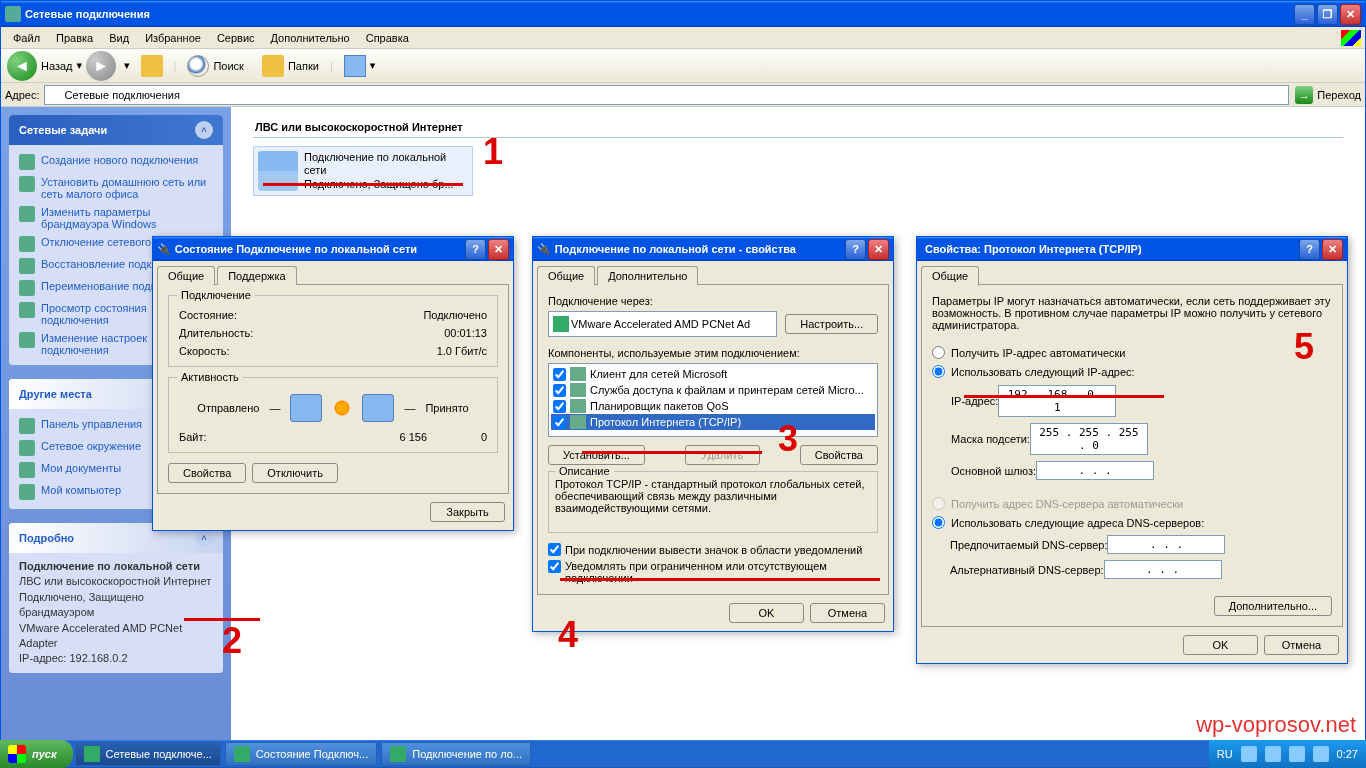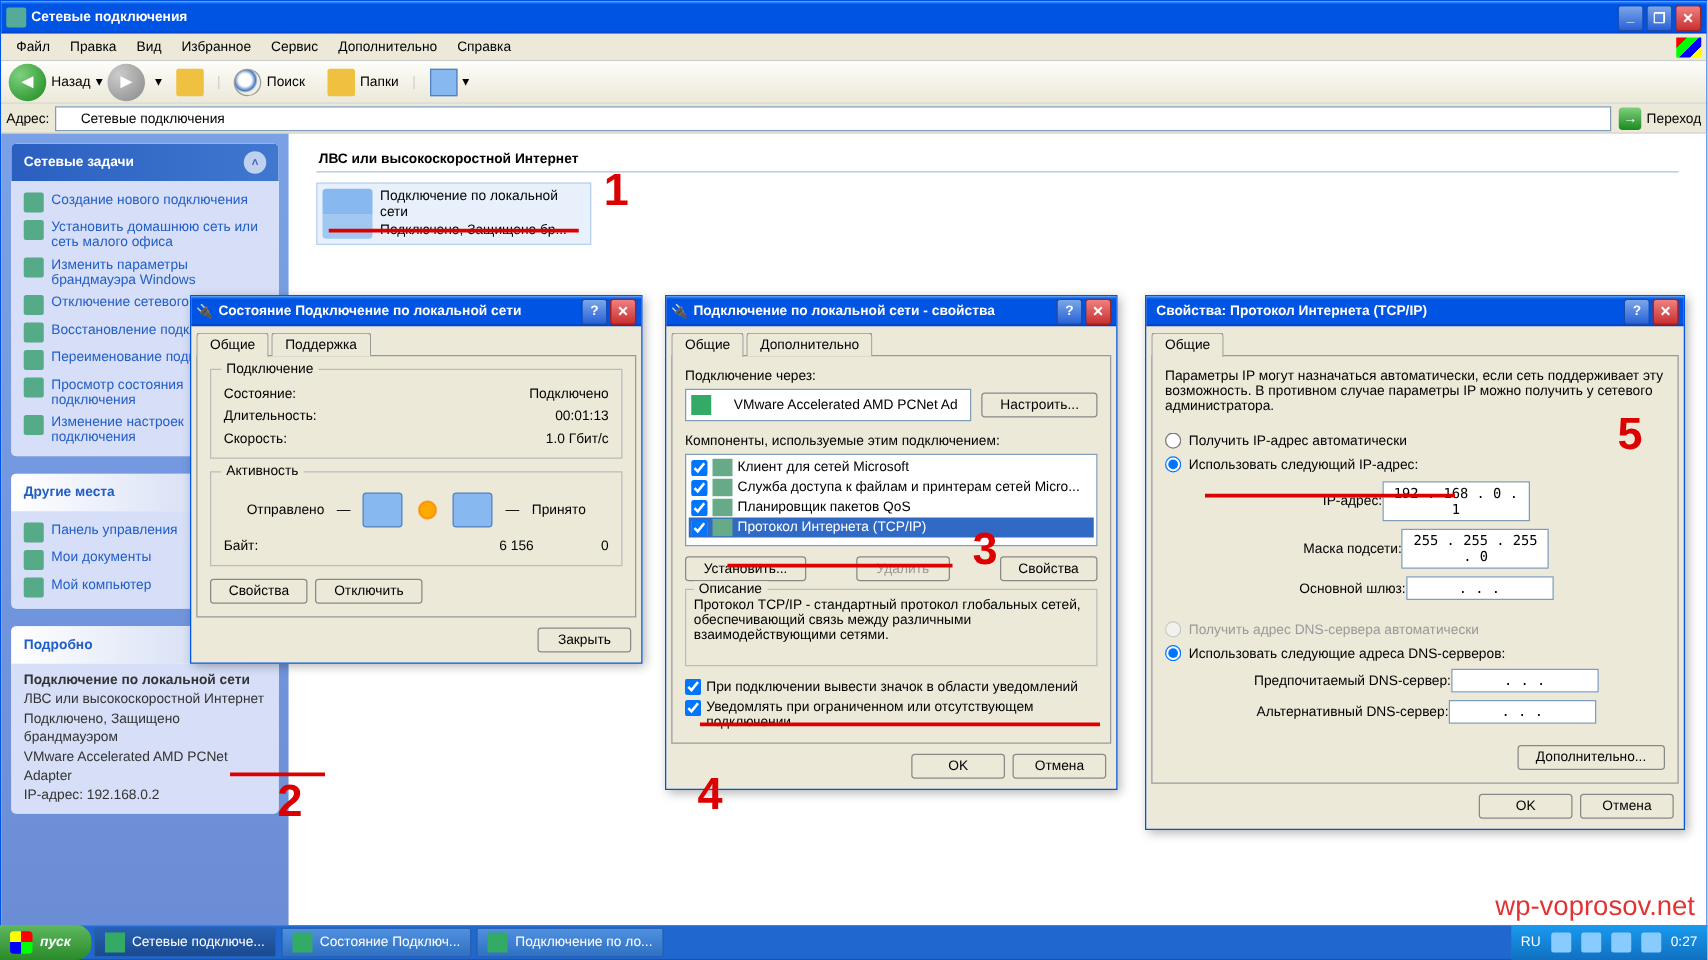--- a/index.html
+++ b/index.html
@@ -68,27 +68,27 @@
 .btn { padding: 3px 14px; background: #ece9d8; border: 1px solid #888; border-radius: 3px; cursor: pointer; min-width: 75px; text-align: center; }
 .btn.disabled { color: #999; }
 .dlg-buttons { display: flex; justify-content: flex-end; gap: 6px; padding: 8px 4px 4px 4px; }
 
 .listbox { border: 1px solid #7f9db9; background: #fff; padding: 2px; height: 74px; overflow: auto; }
 .list-item { display: flex; align-items: center; gap: 4px; padding: 1px 2px; }
 .list-item input[type=checkbox] { margin: 0; }
 .li-icon { width: 16px; height: 14px; background: #6a8; flex-shrink: 0; }
 .list-item.sel { background: #316ac5; color: #fff; }
 
-.field-row { display: flex; align-items: center; justify-content: center; padding: 3px 0; }
+.field-row { display: flex; align-items: center; justify-content: flex-start; padding: 3px 0; }
 .ip-input { border: 1px solid #7f9db9; background: #fff; padding: 2px 4px; width: 118px; font-family: monospace; text-align: center; }
 .radio-row { display: flex; align-items: center; gap: 6px; padding: 3px 0; }
 .radio-row.disabled { color: #999; }
 .indent { padding-left: 18px; }
 .desc-box { border: 1px solid #bbb; padding: 6px; margin-top: 6px; position: relative; height:62px;}
-.conn-box { border: 1px solid #7f9db9; background: #fff; padding: 4px; display: flex; align-items: center; gap: 18px; width: 230px; }
+.conn-box { border: 1px solid #7f9db9; background: #fff; padding: 4px; display: flex; align-items: center; gap: 2px; width: 230px; }
 .mini-icon { width: 16px; height: 16px; background: #3a6; }
 
 
 .taskbar { position: absolute; bottom: 0; left: 0; width: 1366px; height: 28px; background: linear-gradient(to bottom, #3a8fef 0%, #2067d0 5%, #2067d0 95%, #164da0 100%); display: flex; align-items: center; }
 .start-btn { height: 28px; padding: 0 16px 0 8px; background: linear-gradient(to bottom, #5fb85f, #2a8a2a); color: #fff; font-weight: bold; font-style: italic; display: flex; align-items: center; gap: 6px; border-radius: 0 12px 12px 0; }
 .start-logo { width: 18px; height: 18px; background: conic-gradient(#f00 0 25%, #0f0 25% 50%, #00f 50% 75%, #ff0 75% 100%); border-radius: 3px; }
 .task-item { height: 24px; margin: 0 2px; padding: 0 8px; background: linear-gradient(to bottom, #5090e0, #3070c0); color: #fff; display: flex; align-items: center; gap: 6px; border-radius: 2px; max-width: 160px; overflow: hidden; border: 1px solid #2860b0; }
 .task-item.active { background: linear-gradient(to bottom, #2860b0, #1a4a90); }
 .tray { margin-left: auto; height: 28px; background: linear-gradient(to bottom, #1a9aef, #1070c0); display: flex; align-items: center; padding: 0 8px; gap: 8px; color: #fff; }
 .tray-icon { width: 16px; height: 16px; background: #8cf; border-radius: 2px; }
@@ -195,20 +195,24 @@
       </div>
       <div class="task-panel">
         <div class="task-header">
           <span>Другие места</span>
           <div class="task-chevron">˄</div>
         </div>
         <div class="task-body">
           <div class="task-link">
               <div class="ti"></div>
               <span>Панель управления</span>
+            </div>
+          <div class="task-link">
+              <div class="ti"></div>
+              <span>Сетевое окружение</span>
             </div>
           <div class="task-link">
               <div class="ti"></div>
               <span>Мои документы</span>
             </div>
           <div class="task-link">
               <div class="ti"></div>
               <span>Мой компьютер</span>
             </div>
         </div>

